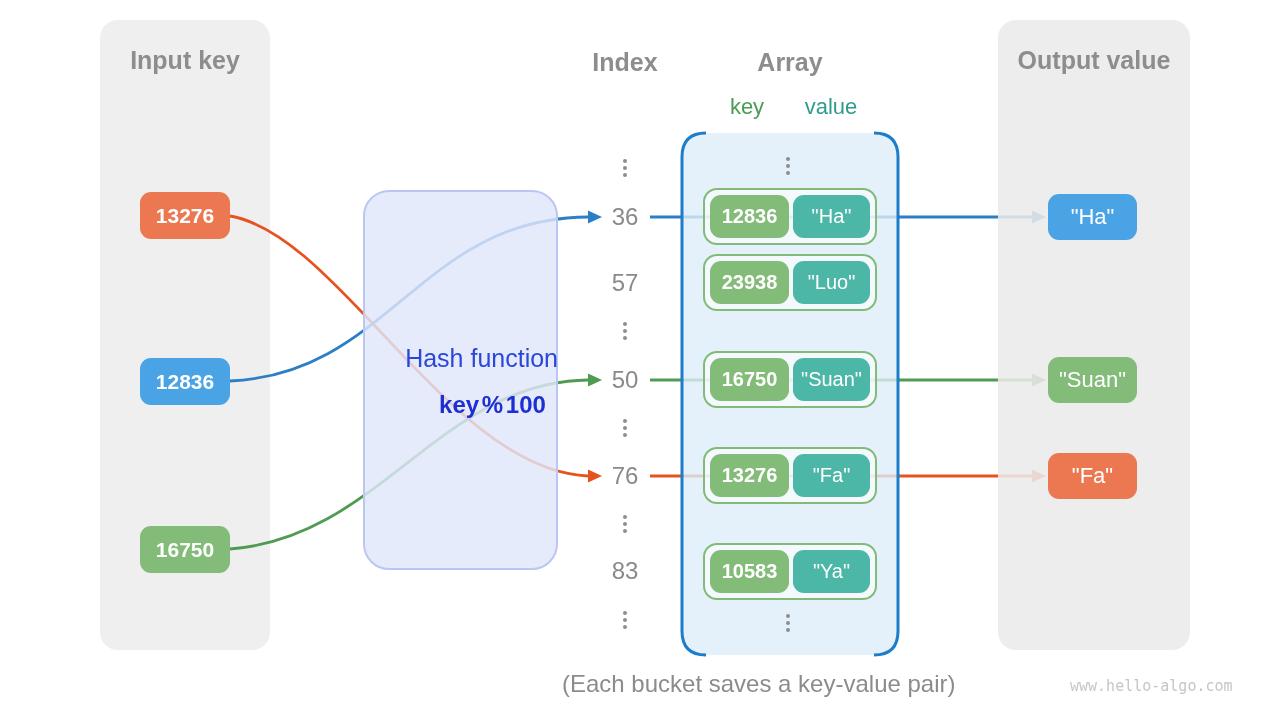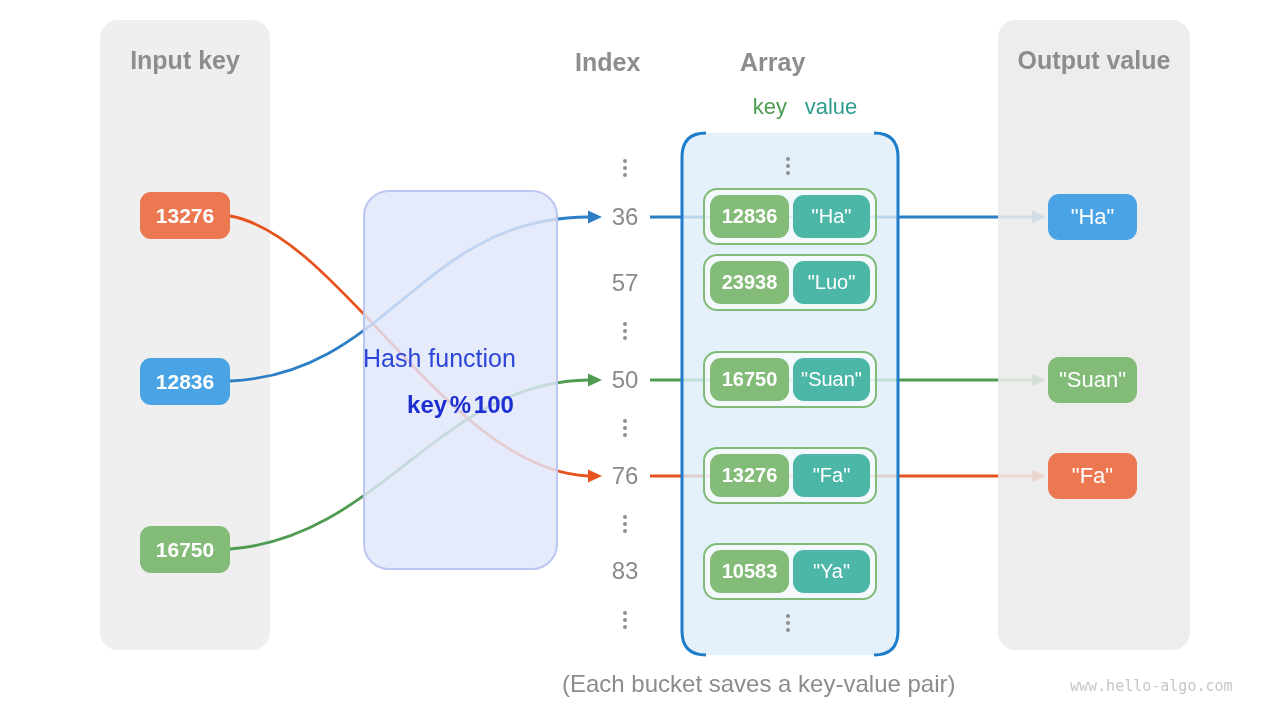--- a/index.html
+++ b/index.html
@@ -29,61 +29,61 @@
   .svg-curves{z-index:4;}
   .svg-bracket{z-index:6;}
 
   
   .hash-box{
     left:363px;top:190px;width:195px;height:380px;border-radius:26px;
     background:rgba(224,231,250,0.82);border:2px solid #bcc6f2;z-index:5;
     box-sizing:border-box;
   }
   .hash-label{
-    left:363px;top:344px;width:195px;text-align:left;
+    left:363px;top:344px;width:195px;text-align:right;
     font-size:25px;color:#2b46d9;z-index:6;
   }
   .hash-formula{
     left:363px;top:391px;width:195px;text-align:center;
-    font-size:24px;font-weight:700;color:#1d2fd2;z-index:6;word-spacing:-4px;
+    font-size:24px;font-weight:700;color:#1d2fd2;z-index:6;word-spacing:-4px;padding-left:32px;
   }
 
   
   .key-box{
     left:140px;width:90px;height:47px;border-radius:11px;z-index:6;
     color:#ffffff;font-size:21px;font-weight:700;text-align:center;
     line-height:47px;
   }
   .out-box{
     left:1048px;width:89px;height:46px;border-radius:11px;z-index:6;
     color:#ffffff;font-size:22px;text-align:center;line-height:46px;
   }
   .c-orange{background:#ec7852;}
   .c-blue{background:#49a3e5;}
   .c-green{background:#83bb78;}
 
   
-  .col-title{font-size:25px;font-weight:700;color:#8d8d8d;z-index:6;}
+  .col-title{font-size:25px;font-weight:700;color:#8d8d8d;text-align:center;z-index:6;}
   .idx{
     left:595px;width:60px;text-align:center;font-size:24px;color:#8a8a8a;
     z-index:6;
   }
   .vdots{
     width:14px;display:flex;flex-direction:column;align-items:center;
     gap:3px;z-index:6;
   }
   .vdots i{width:4px;height:4px;border-radius:50%;background:#8e8e8e;}
 
   
   .array-bg{
     left:682px;top:133px;width:216px;height:522px;border-radius:18px;
     background:rgba(221,237,250,0.8);z-index:3;
   }
   .col-label{font-size:22px;z-index:6;text-align:center;width:80px;}
-  .col-label-key{left:707px;top:94px;color:#4c9b52;text-align:right;}
+  .col-label-key{left:707px;top:94px;color:#4c9b52;}
   .col-label-value{left:791px;top:94px;color:#2f9c8e;}
   .bucket{
     left:703px;width:174px;height:57px;border-radius:14px;
     border:2px solid #82bb77;background:rgba(255,255,255,0.55);
     box-sizing:border-box;display:flex;align-items:center;
     padding:0 5px;gap:4px;z-index:5;
   }
   .pill{
     height:43px;border-radius:11px;color:#ffffff;text-align:center;
     line-height:43px;z-index:6;

